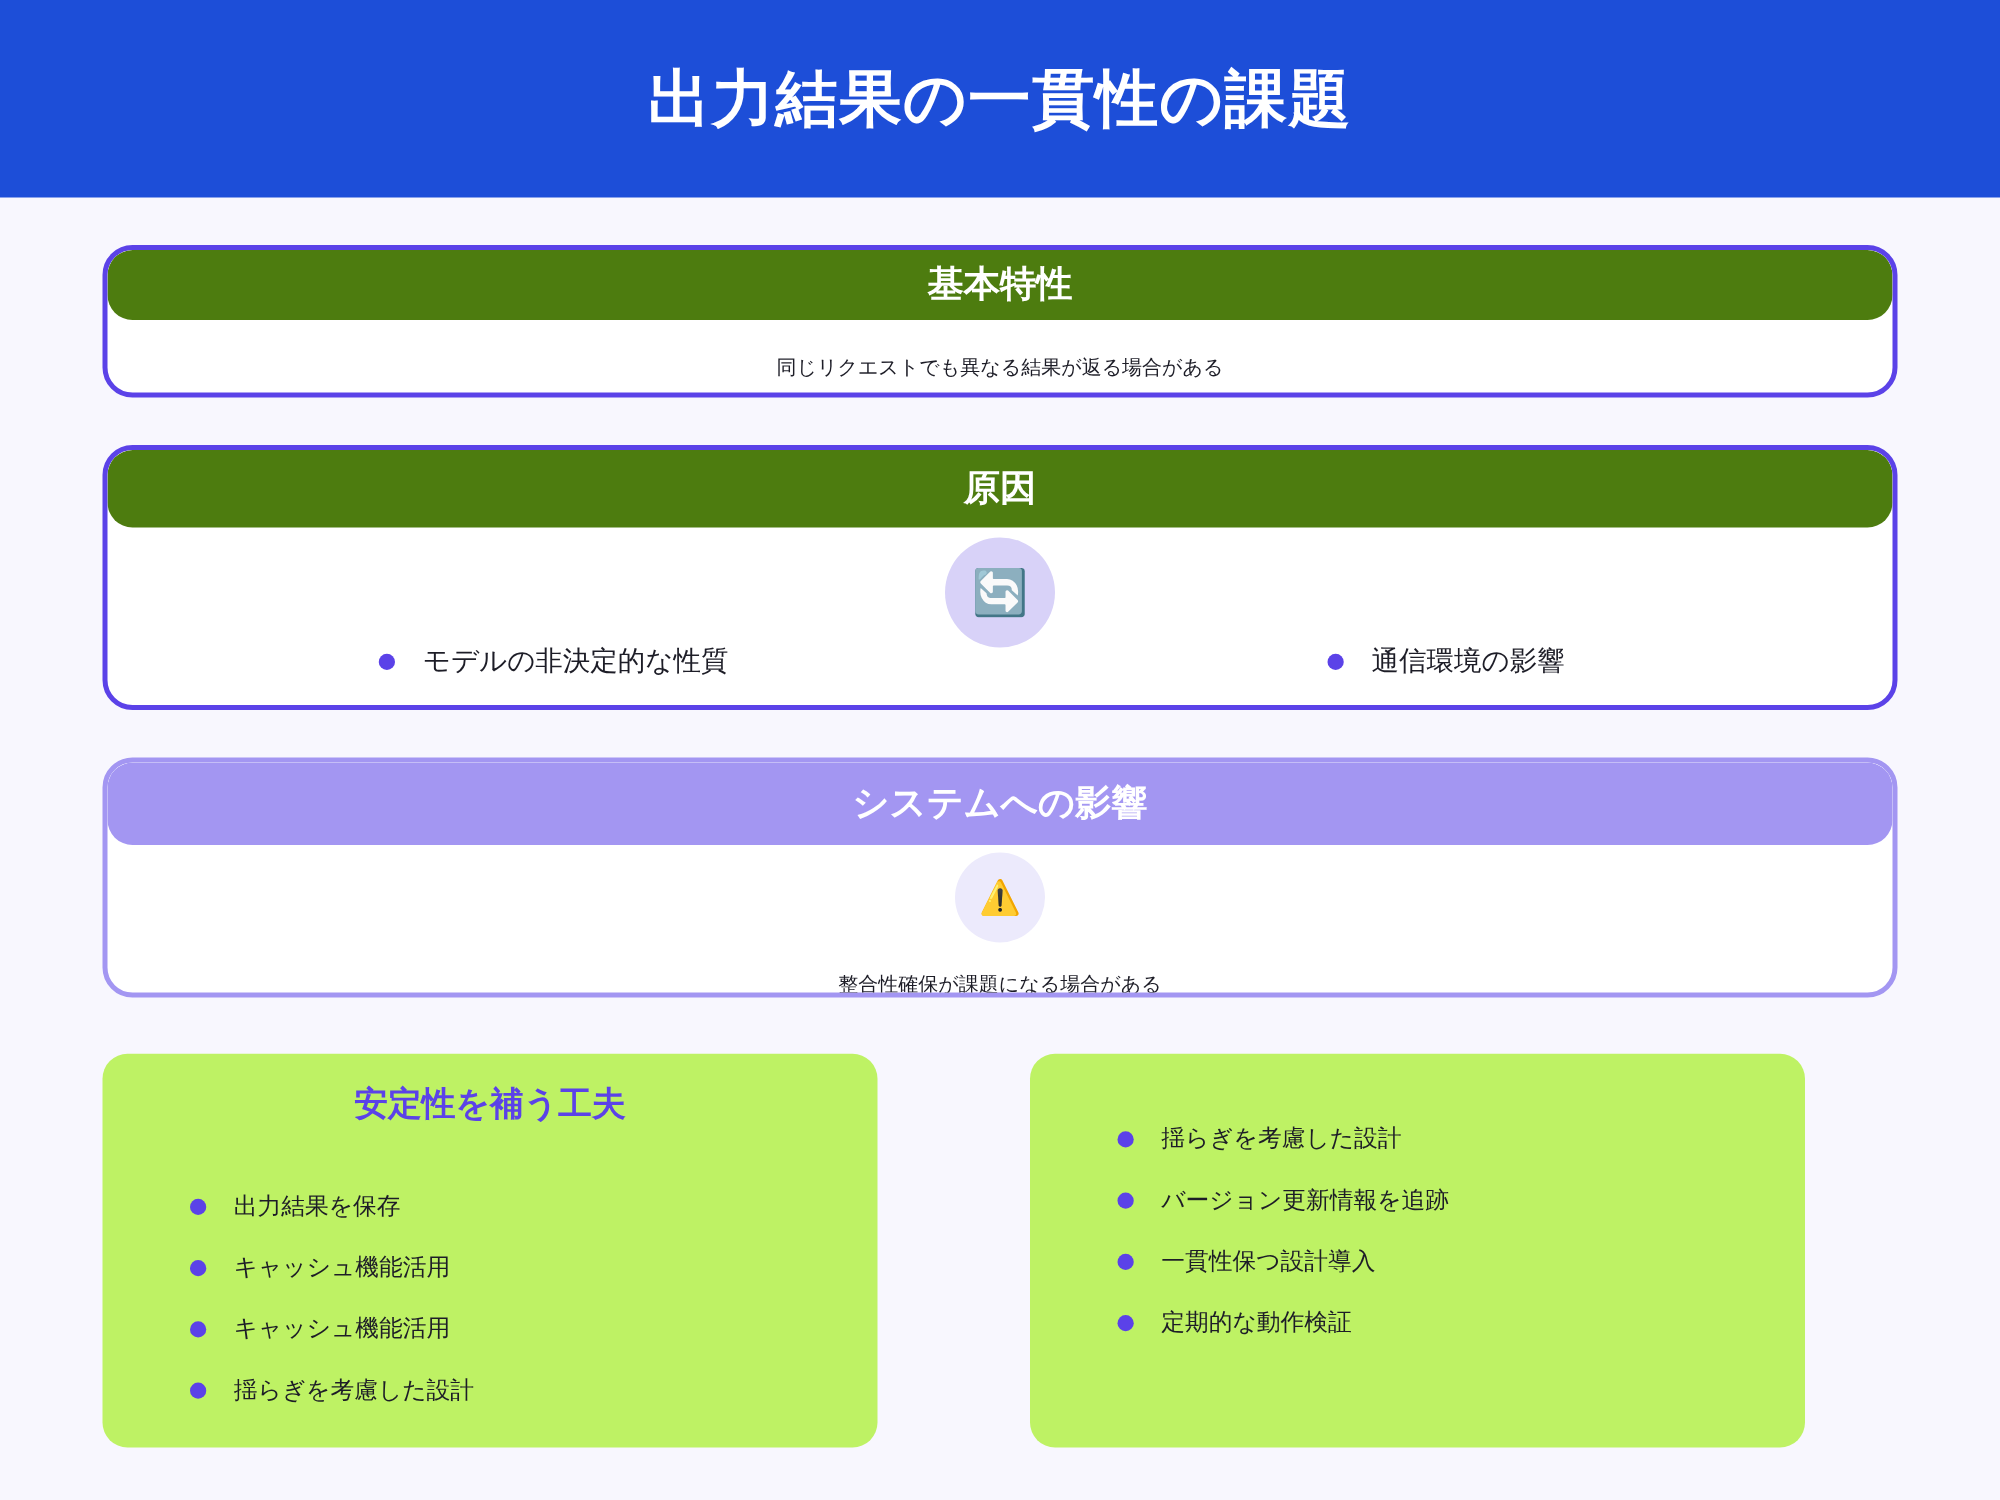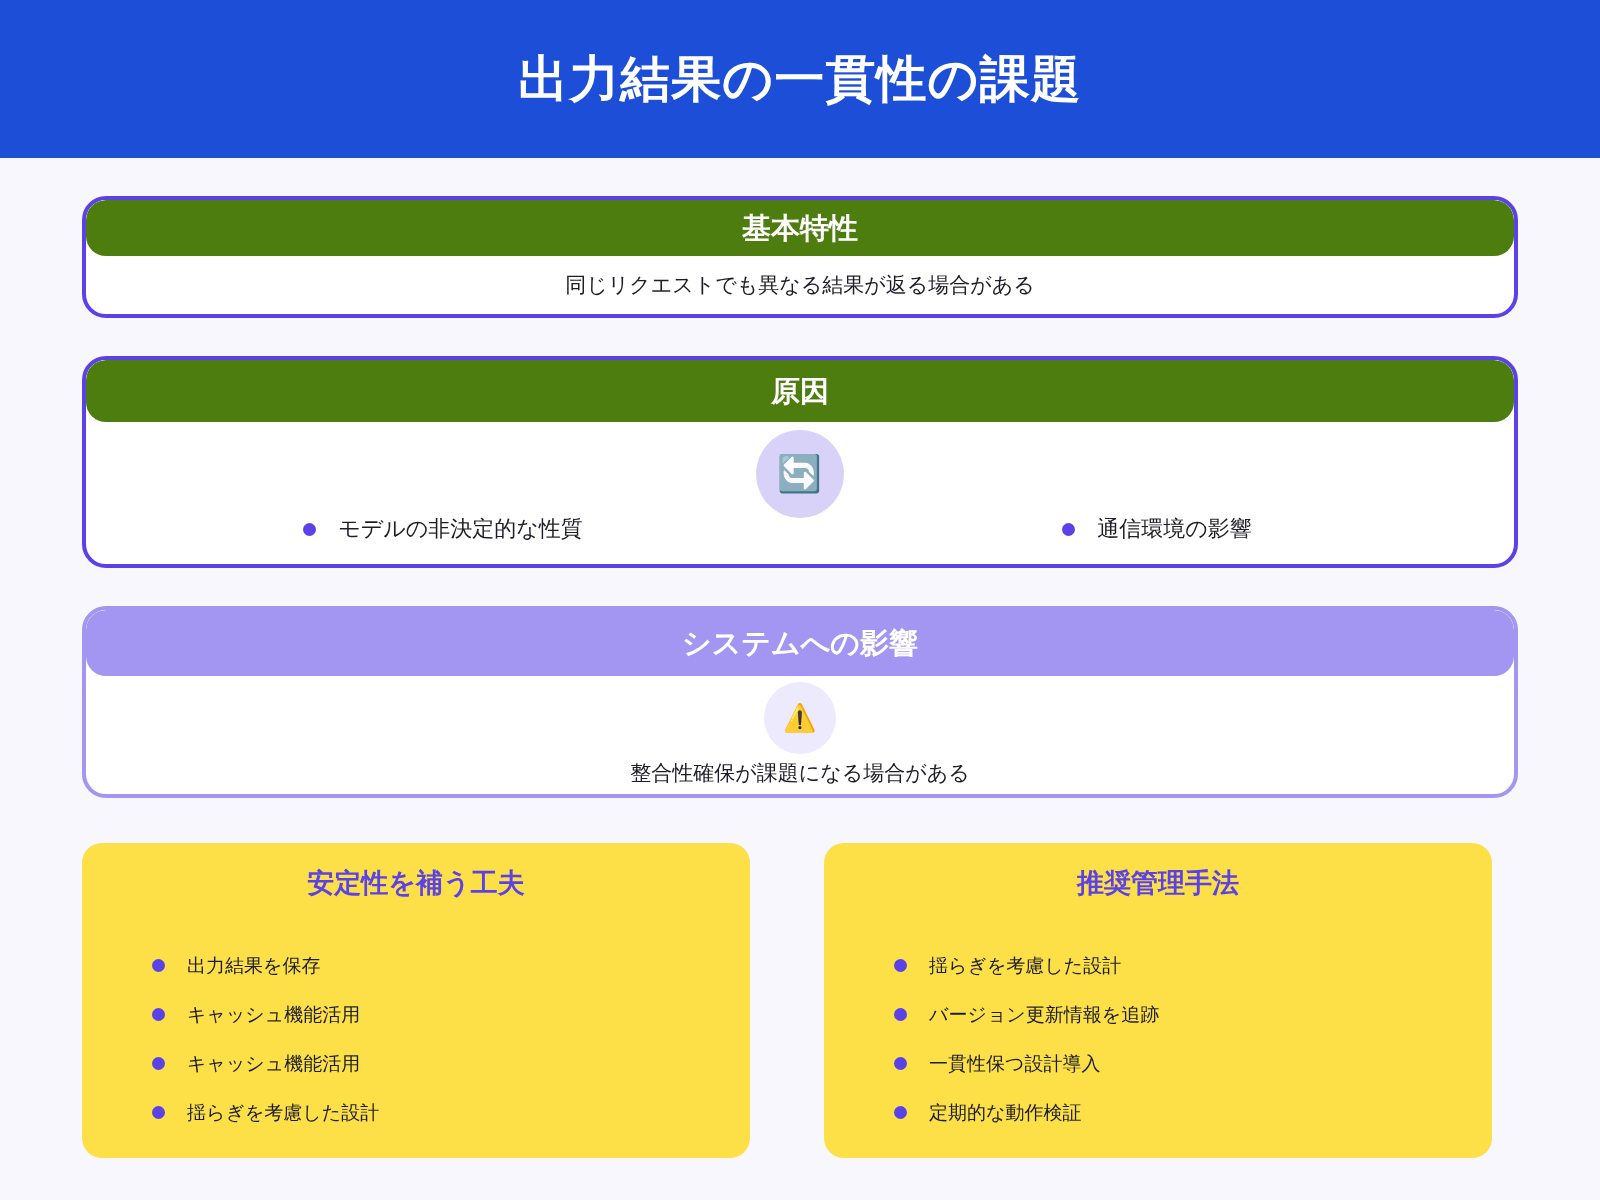--- a/index.html
+++ b/index.html
@@ -71,22 +71,23 @@
     background: #a396f2;
   }
   .card-body {
     box-sizing: border-box;
     position: relative;
     width: 100%;
   }
   .body-text {
     text-align: center;
     color: #1d1d27;
-    font-size: 21px;
+    font-size: 16px;
     line-height: 1.4;
+    margin-top: 20px;
   }
 
   
   #card-basic {
     left: 82px;
     top: 196px;
     width: 1436px;
     height: 122px;
   }
   #card-basic .card-header {
@@ -192,23 +193,23 @@
     left: 0;
     top: 82px;
     width: 100%;
   }
 
   
   .panel {
     position: absolute;
     box-sizing: border-box;
     top: 843px;
-    width: 668px;
+    width: 620px;
     height: 315px;
-    background: #fde047;
+    background: #bef264;
     border-radius: 20px;
     padding: 0;
   }
   #panel-stability { left: 82px; }
   #panel-management { left: 824px; }
   .panel-title {
     margin: 0;
     padding-top: 27px;
     text-align: center;
     color: #5b42e8;
@@ -298,21 +299,20 @@
         <span class="bullet-label">キャッシュ機能活用</span>
       </li>
       <li>
         <span class="dot"></span>
         <span class="bullet-label">揺らぎを考慮した設計</span>
       </li>
     </ul>
   </section>
 
   <section class="panel" id="panel-management">
-    <h2 class="panel-title">推奨管理手法</h2>
     <ul class="panel-list">
       <li>
         <span class="dot"></span>
         <span class="bullet-label">揺らぎを考慮した設計</span>
       </li>
       <li>
         <span class="dot"></span>
         <span class="bullet-label">バージョン更新情報を追跡</span>
       </li>
       <li>

